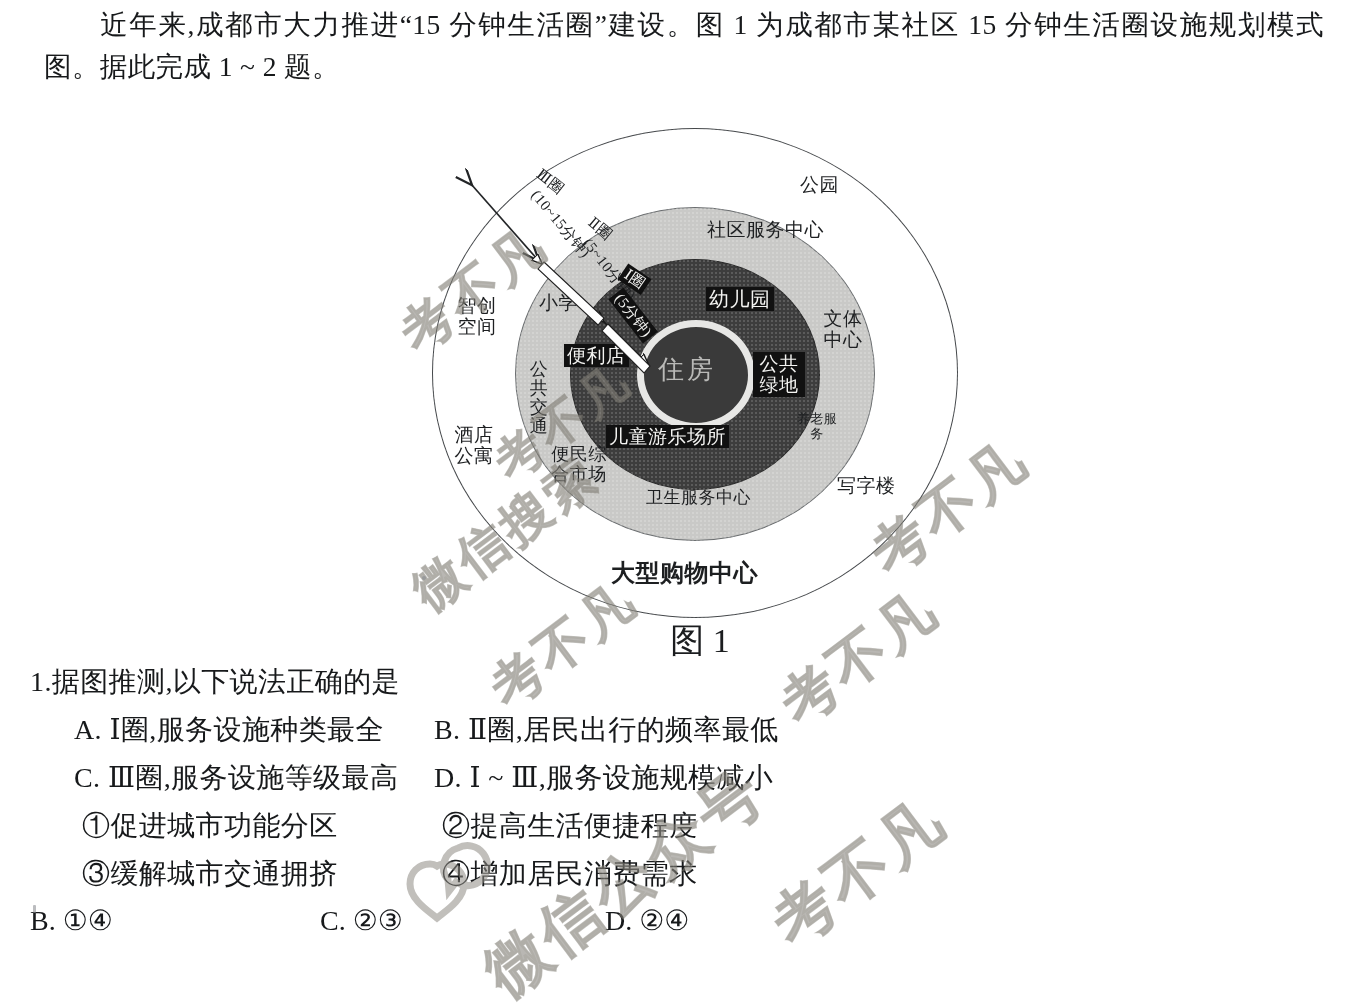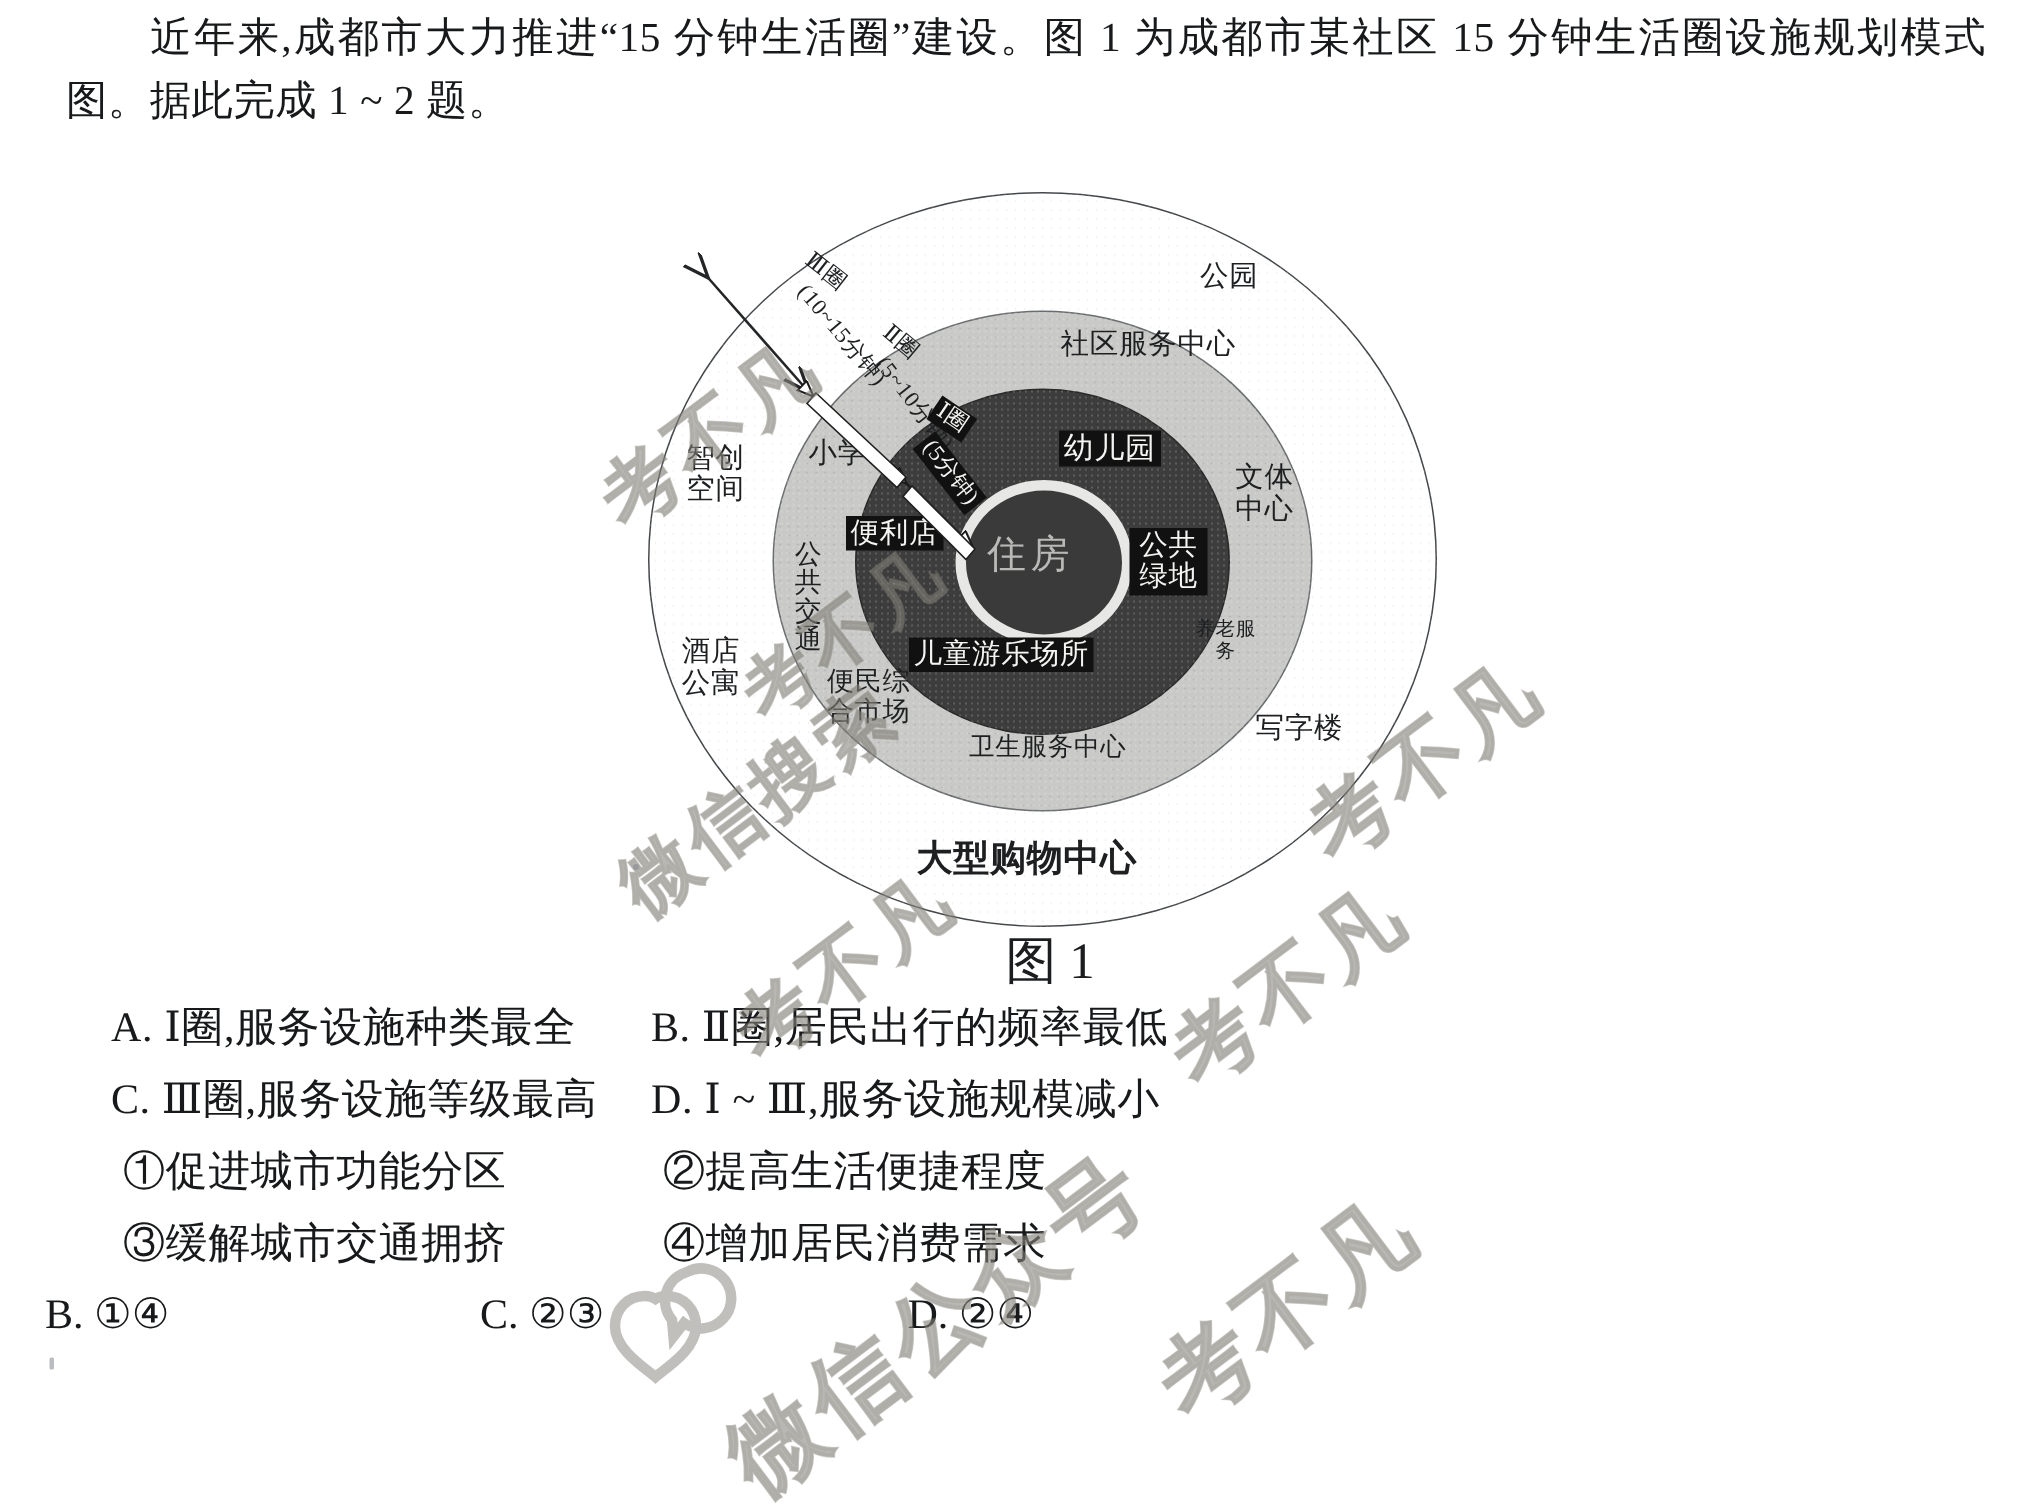--- a/index.html
+++ b/index.html
@@ -258,20 +258,21 @@
     </svg>
 
   </div>
 
   <div class="fig-caption">图 1</div>
 </div>
 
 <div id="questions">
 
   <div>
+    <p class="q-stem"><span>1.</span><span>据图推测,以下说法正确的是</span></p>
     <div class="opt-row">
       <div class="opt-a">A. Ⅰ圈,服务设施种类最全</div>
       <div class="opt-b">B. Ⅱ圈,居民出行的频率最低</div>
     </div>
     <div class="opt-row">
       <div class="opt-a">C. Ⅲ圈,服务设施等级最高</div>
       <div class="opt-b">D. Ⅰ ~ Ⅲ,服务设施规模减小</div>
     </div>
   </div>
 

